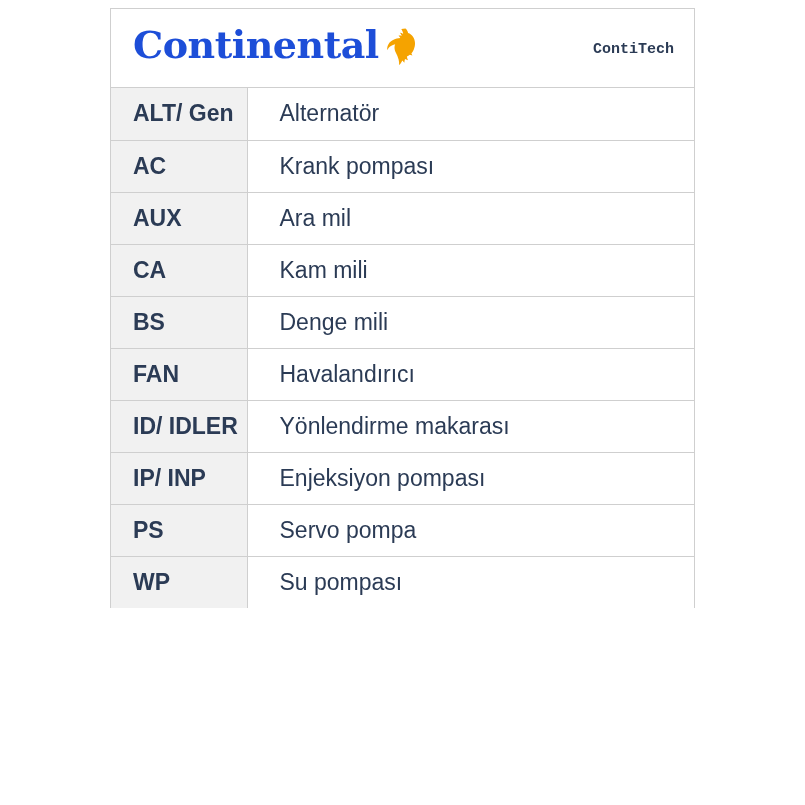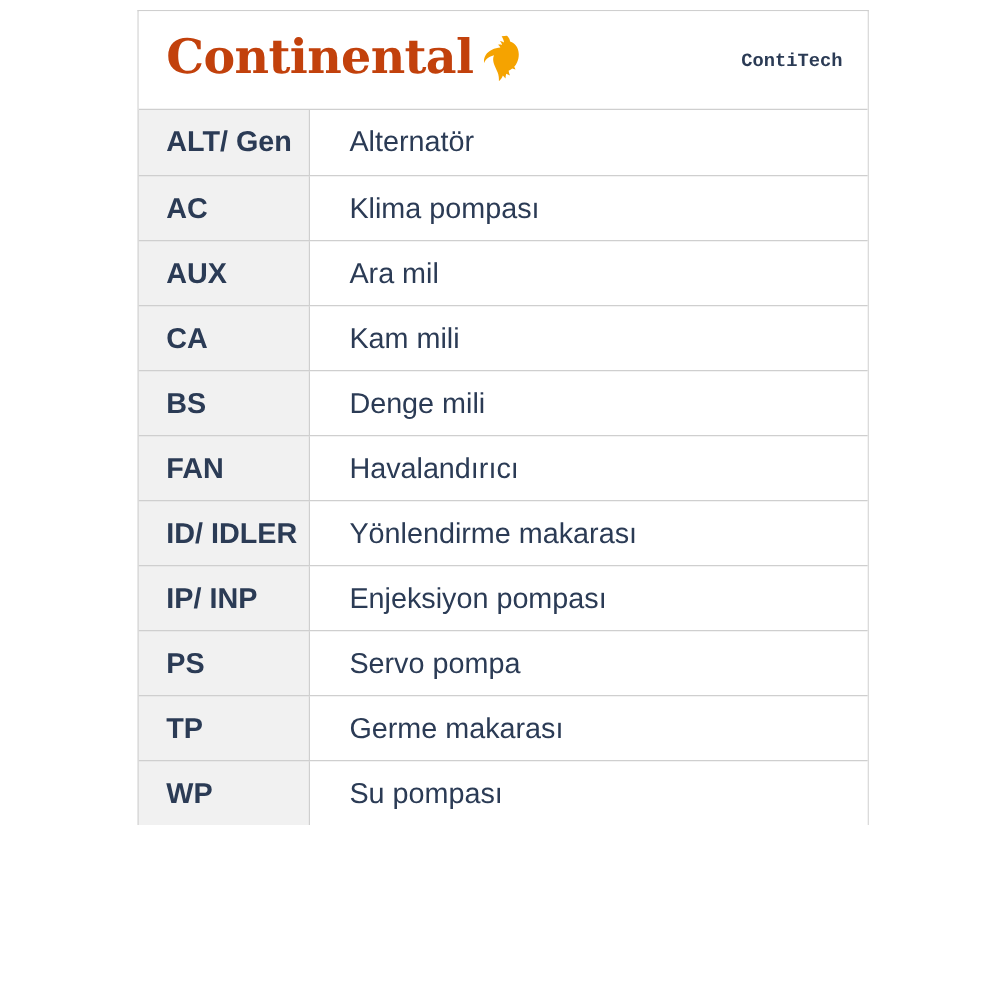--- a/index.html
+++ b/index.html
@@ -39,21 +39,21 @@
     left: 22px;
     top: 17px;
     display: flex;
     align-items: flex-start;
   }
   .logo-text {
     font-family: "DejaVu Serif", serif;
     font-size: 38px;
     font-weight: bold;
     letter-spacing: -0.5px;
-    color: #c2410c;
+    color: #1d4ed8;
     line-height: 1;
     white-space: nowrap;
   }
   .logo-horse {
     margin-left: 4px;
     margin-top: 1px;
   }
   .brand-sub {
     position: absolute;
     right: 20px;
@@ -114,21 +114,21 @@
     </div>
 
     <table class="abbrev">
       <tbody>
         <tr>
           <td class="code">ALT/ Gen</td>
           <td class="desc">Alternatör</td>
         </tr>
         <tr>
           <td class="code">AC</td>
-          <td class="desc">Klima pompası</td>
+          <td class="desc">Krank pompası</td>
         </tr>
         <tr>
           <td class="code">AUX</td>
           <td class="desc">Ara mil</td>
         </tr>
         <tr>
           <td class="code">CA</td>
           <td class="desc">Kam mili</td>
         </tr>
         <tr>
@@ -145,24 +145,20 @@
         </tr>
         <tr>
           <td class="code">IP/ INP</td>
           <td class="desc">Enjeksiyon pompası</td>
         </tr>
         <tr>
           <td class="code">PS</td>
           <td class="desc">Servo pompa</td>
         </tr>
         <tr>
-          <td class="code">TP</td>
-          <td class="desc">Germe makarası</td>
-        </tr>
-        <tr>
           <td class="code">WP</td>
           <td class="desc">Su pompası</td>
         </tr>
       </tbody>
     </table>
 
   </div>
 </div>
 
 </body></html>

